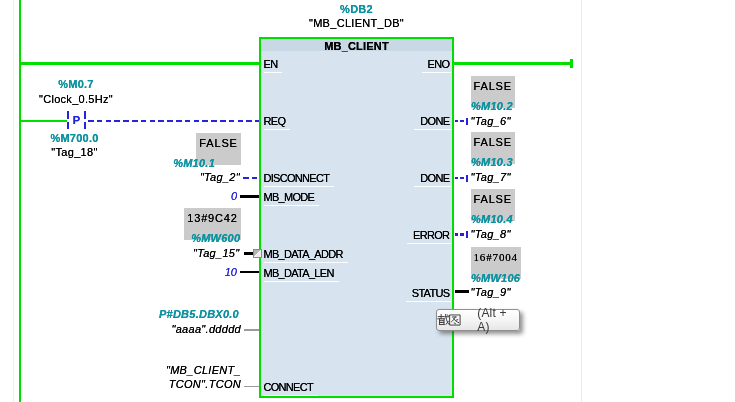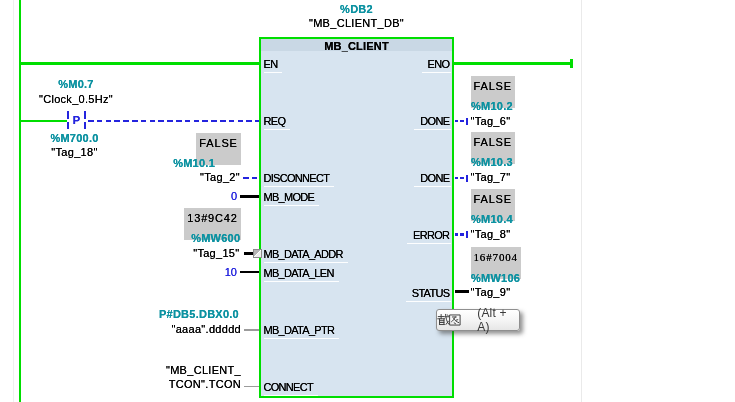--- a/index.html
+++ b/index.html
@@ -2,21 +2,21 @@
 <html style="--power-green: #00DE00; --operand-teal: #0C92A1; --flow-blue: #2424DE; --value-bg: #CBCBCB; --block-body: #D7E4F0; --block-header: #C9D8E5; --line-gray: #9B9B9B; --guide-gray: #EFEFEF; --text-black: #000000;"><head>
 <meta charset="utf-8">
 <style>
   html,body{margin:0;padding:0;background:#fff;}
   #canvas{position:relative;width:735px;height:402px;background:#fff;overflow:hidden;
           font-family:"Liberation Sans",sans-serif;font-size:11px;color:var(--text-black);}
   .abs{position:absolute;}
   
   .t{position:absolute;white-space:nowrap;line-height:13px;height:13px;text-shadow:0 0 0.5px currentColor;}
   .tc{transform:translate(-50%,-50%);} 
-  .tv{transform:translateY(-50%);}     
+  .tv{transform:translateY(-50%);font-style:italic;}     
   .addr{color:var(--operand-teal);font-weight:bold;letter-spacing:0.25px;}
   .nm{letter-spacing:0.3px;}
   .val{position:absolute;white-space:nowrap;background:var(--value-bg);height:24px;line-height:13px;
        padding:4px 3px;transform:translateY(-50%);letter-spacing:0.85px;text-shadow:0 0 0.5px currentColor;}
   .const{color:var(--flow-blue);}
   
   .hline{position:absolute;}
   .vline{position:absolute;}
   .green{background:var(--power-green);}
   .black{background:#000;}
@@ -91,21 +91,20 @@
     <div id="fblock-header"></div>
   </div>
   <div class="t tc" style="left:356.5px;top:45.5px;font-weight:bold;letter-spacing:0.2px;text-shadow:0 0 0.5px #000;">MB_CLIENT</div>
 
   <div class="param pl" style="left:263.5px;top:63.5px;">EN</div>
   <div class="param pl" style="left:263.5px;top:121px;">REQ</div>
   <div class="param pl" style="left:263.5px;top:178px;">DISCONNECT</div>
   <div class="param pl" style="left:263.5px;top:196.5px;">MB_MODE</div>
   <div class="param pl" style="left:263.5px;top:272.5px;">MB_DATA_LEN</div>
   <div class="param pl" style="left:263.5px;top:253.5px;">MB_DATA_ADDR</div>
-  <div class="param pl" style="left:263.5px;top:330px;">MB_DATA_PTR</div>
   <div class="param pl" style="left:263.5px;top:387px;">CONNECT</div>
 
   <div class="param pr" style="right:284.2px;top:63.5px;">ENO</div>
   <div class="param pr" style="right:284.2px;top:121px;">DONE</div>
   <div class="param pr" style="right:284.2px;top:178px;">DONE</div>
   <div class="param pr" style="right:284.2px;top:235px;">ERROR</div>
   <div class="param pr" style="right:284.2px;top:292.5px;">STATUS</div>
 
   <div class="val" style="right:494.2px;top:149px;">FALSE</div>
   <div class="t tv addr" style="right:520px;top:163px;margin-left:10px;">%M10.1</div>

